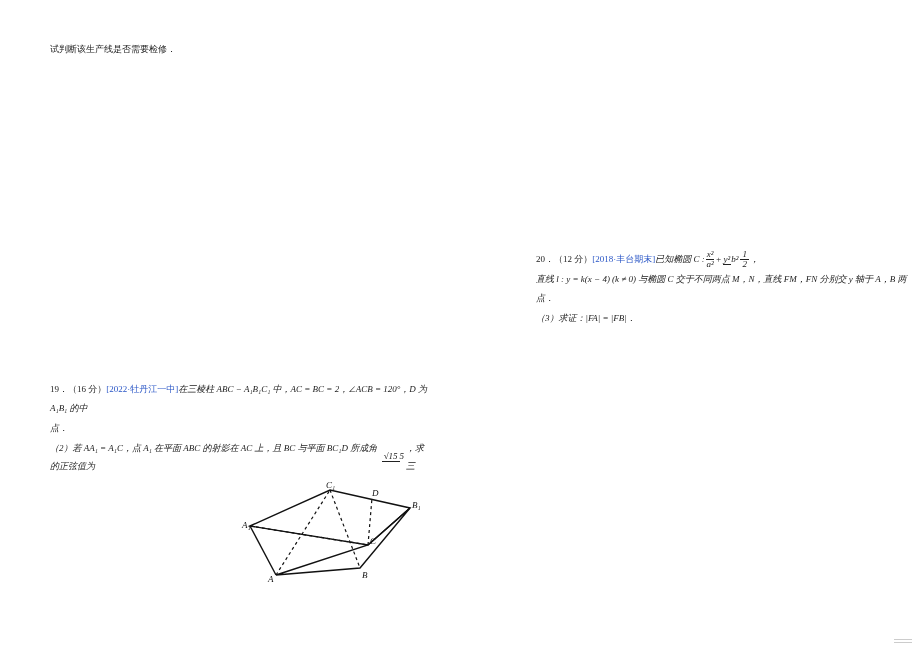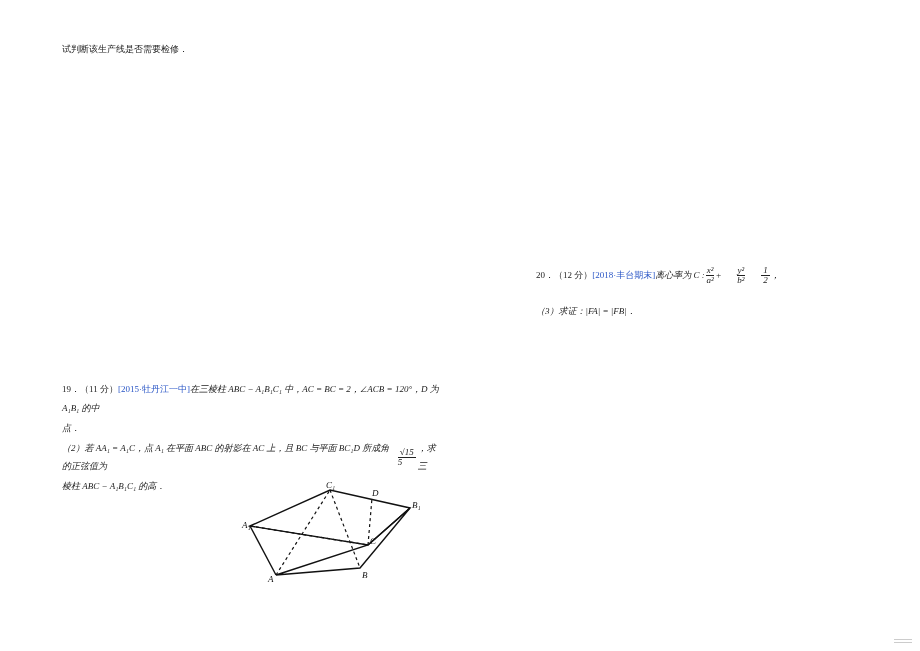--- a/index.html
+++ b/index.html
@@ -8,21 +8,21 @@
       height: 651px;
       background: #ffffff;
       font-family: "SimSun", "宋体", serif;
       font-size: 9px;
       color: #222;
       position: relative;
       line-height: 2.1;
     }
     .col-left {
       position: absolute;
-      left: 62px;
+      left: 50px;
       top: 40px;
       width: 380px;
     }
     .col-right {
       position: absolute;
       left: 536px;
       top: 40px;
       width: 380px;
     }
     .line { display: block; margin-bottom: 1px; }
@@ -49,34 +49,33 @@
   </style>
 </head>
 <body>
 
 <div class="col-left">
   <span class="line">试判断该生产线是否需要检修．</span>
 
   <div class="gap-big"></div>
 
   <span class="line">
-    <span>19．（11 分）</span><span class="source">[2015·牡丹江一中]</span><span class="num">在三棱柱 ABC − A₁B₁C₁ 中，AC = BC = 2，∠ACB = 120°，D 为 A₁B₁ 的中</span>
+    <span>19．（16 分）</span><span class="source">[2022·牡丹江一中]</span><span class="num">在三棱柱 ABC − A₁B₁C₁ 中，AC = BC = 2，∠ACB = 120°，D 为 A₁B₁ 的中</span>
   </span>
   <span class="line num">点．</span>
 
 
   <span class="line num" style="display:flex;align-items:center;flex-wrap:nowrap;">
     <span>（2）若 AA₁ = A₁C，点 A₁ 在平面 ABC 的射影在 AC 上，且 BC 与平面 BC₁D 所成角的正弦值为</span>
-    <span style="display:inline-flex;flex-direction:column;align-items:flex-start;margin:0 2px;line-height:1;">
+    <span style="display:inline-flex;align-items:flex-start;margin:0 2px;line-height:1;">
       <span style="border-bottom:1px solid #222;padding:0 2px;">√15</span>
       <span>5</span>
     </span>
     <span>，求三</span>
   </span>
-  <span class="line num">棱柱 ABC − A₁B₁C₁ 的高．</span>
 </div>
 
 <div class="figure">
   <svg viewBox="0 0 180 105" width="180" height="105">
     <g stroke="#111" stroke-width="1.2" fill="none">
       <polygon points="10,46 90,10 170,28 128,65" stroke-width="1.4"></polygon>
       <polygon points="36,95 128,65 170,28 120,88" stroke-width="1.4"></polygon>
       <line x1="10" y1="46" x2="36" y2="95" stroke-width="1.4"></line>
       <line x1="10" y1="46" x2="128" y2="65" stroke-dasharray="3 3"></line>
       <line x1="36" y1="95" x2="90" y2="10" stroke-dasharray="3 3"></line>
@@ -94,34 +93,35 @@
     </g>
   </svg>
 </div>
 
 <div class="col-right">
   <div class="gap-small"></div>
 
   <span class="line" style="display:flex;align-items:center;flex-wrap:nowrap;">
     <span>20．（12 分）</span>
       <span class="source">[2018·丰台期末]</span>
-    <span class="num">离心率为 C : </span>
-    <span style="display:inline-flex;flex-direction:column;align-items:center;line-height:1;margin:16px 1px;">
+    <span class="num">已知椭圆 C : </span>
+    <span style="display:inline-flex;flex-direction:column;align-items:center;line-height:1;margin:0 1px;">
       <span class="num" style="border-bottom:1px solid #222;padding:0 1px;">x²</span>
       <span class="num">a²</span>
     </span>
     <span class="num"> + </span>
-    <span style="display:inline-flex;flex-direction:column;align-items:center;line-height:1;margin:0 15px;">
+    <span style="display:inline-flex;flex-direction:row;align-items:center;line-height:1;margin:0 1px;">
       <span class="num" style="border-bottom:1px solid #222;padding:0 1px;">y²</span>
       <span class="num">b²</span>
     </span>
     <span style="display:inline-flex;flex-direction:column;align-items:center;line-height:1;margin:0 1px;">
       <span class="num" style="border-bottom:1px solid #222;padding:0 2px;">1</span>
       <span class="num">2</span>
     </span>
     <span class="num">，</span>
   </span>
 
+  <span class="line num">直线 l : y = k(x − 4) (k ≠ 0) 与椭圆 C 交于不同两点 M，N，直线 FM，FN 分别交 y 轴于 A，B 两点．</span>
 
   <span class="line num">（3）求证：|FA| = |FB|．</span>
 </div>
 
 <div class="page-marks"></div>
 
 </body></html>

